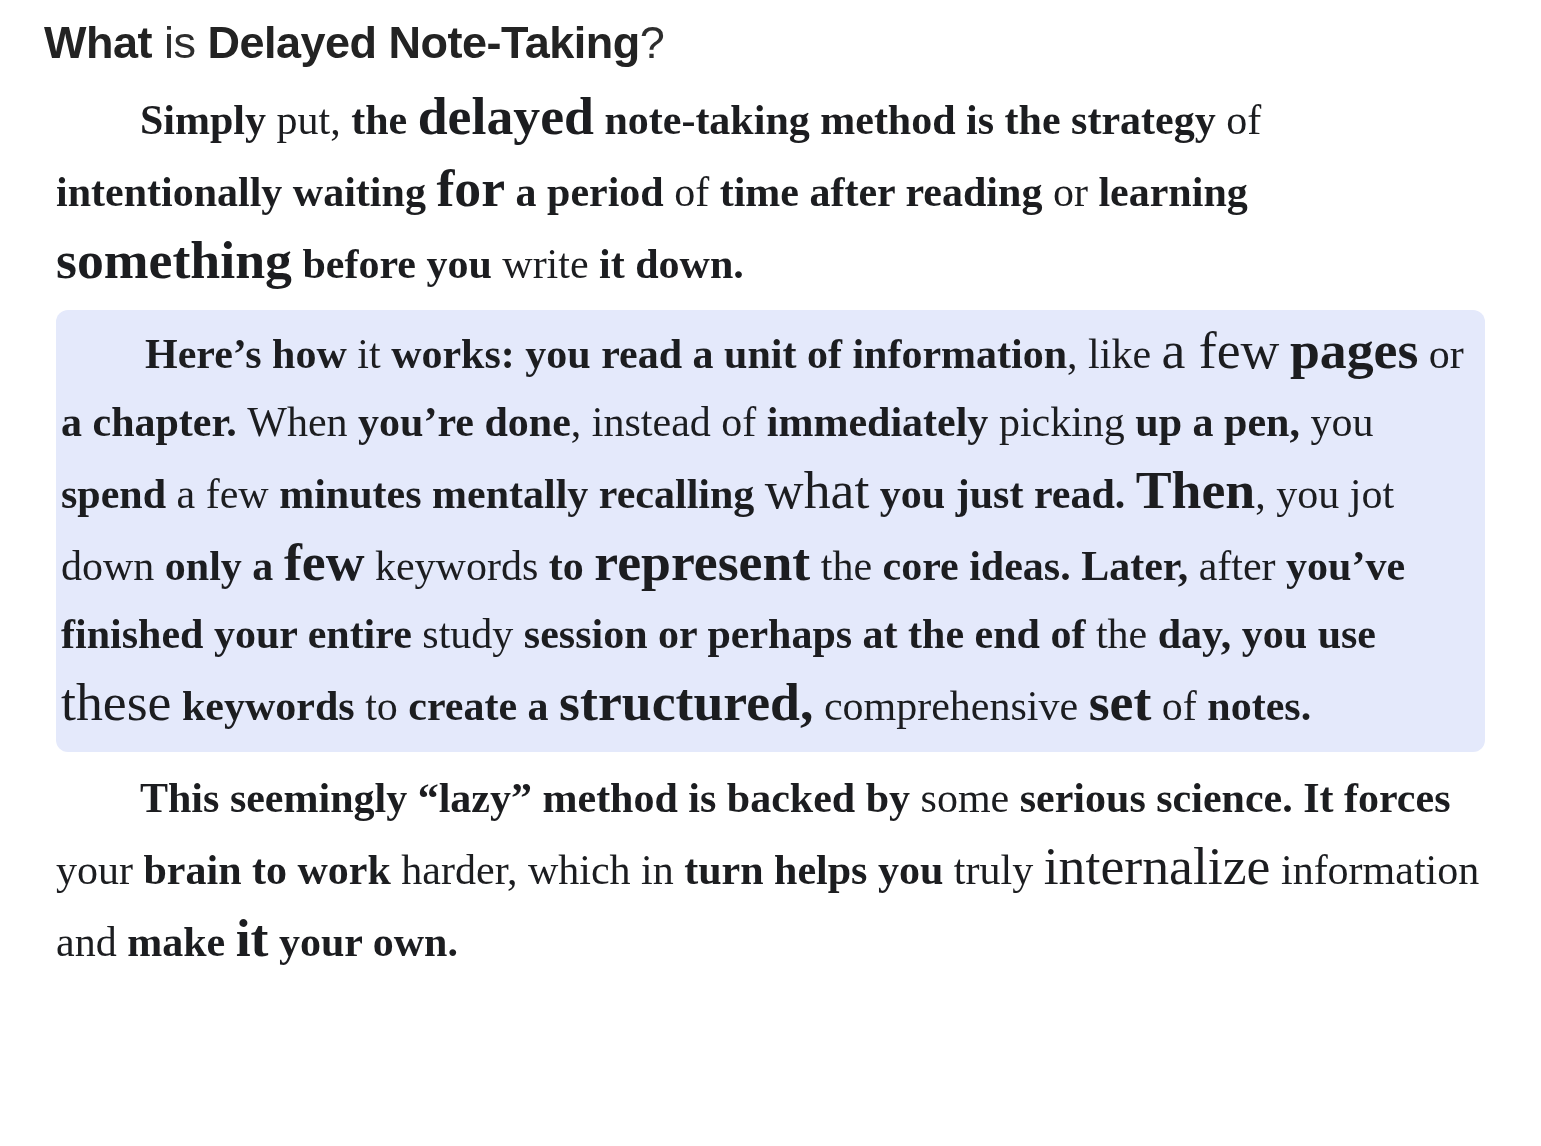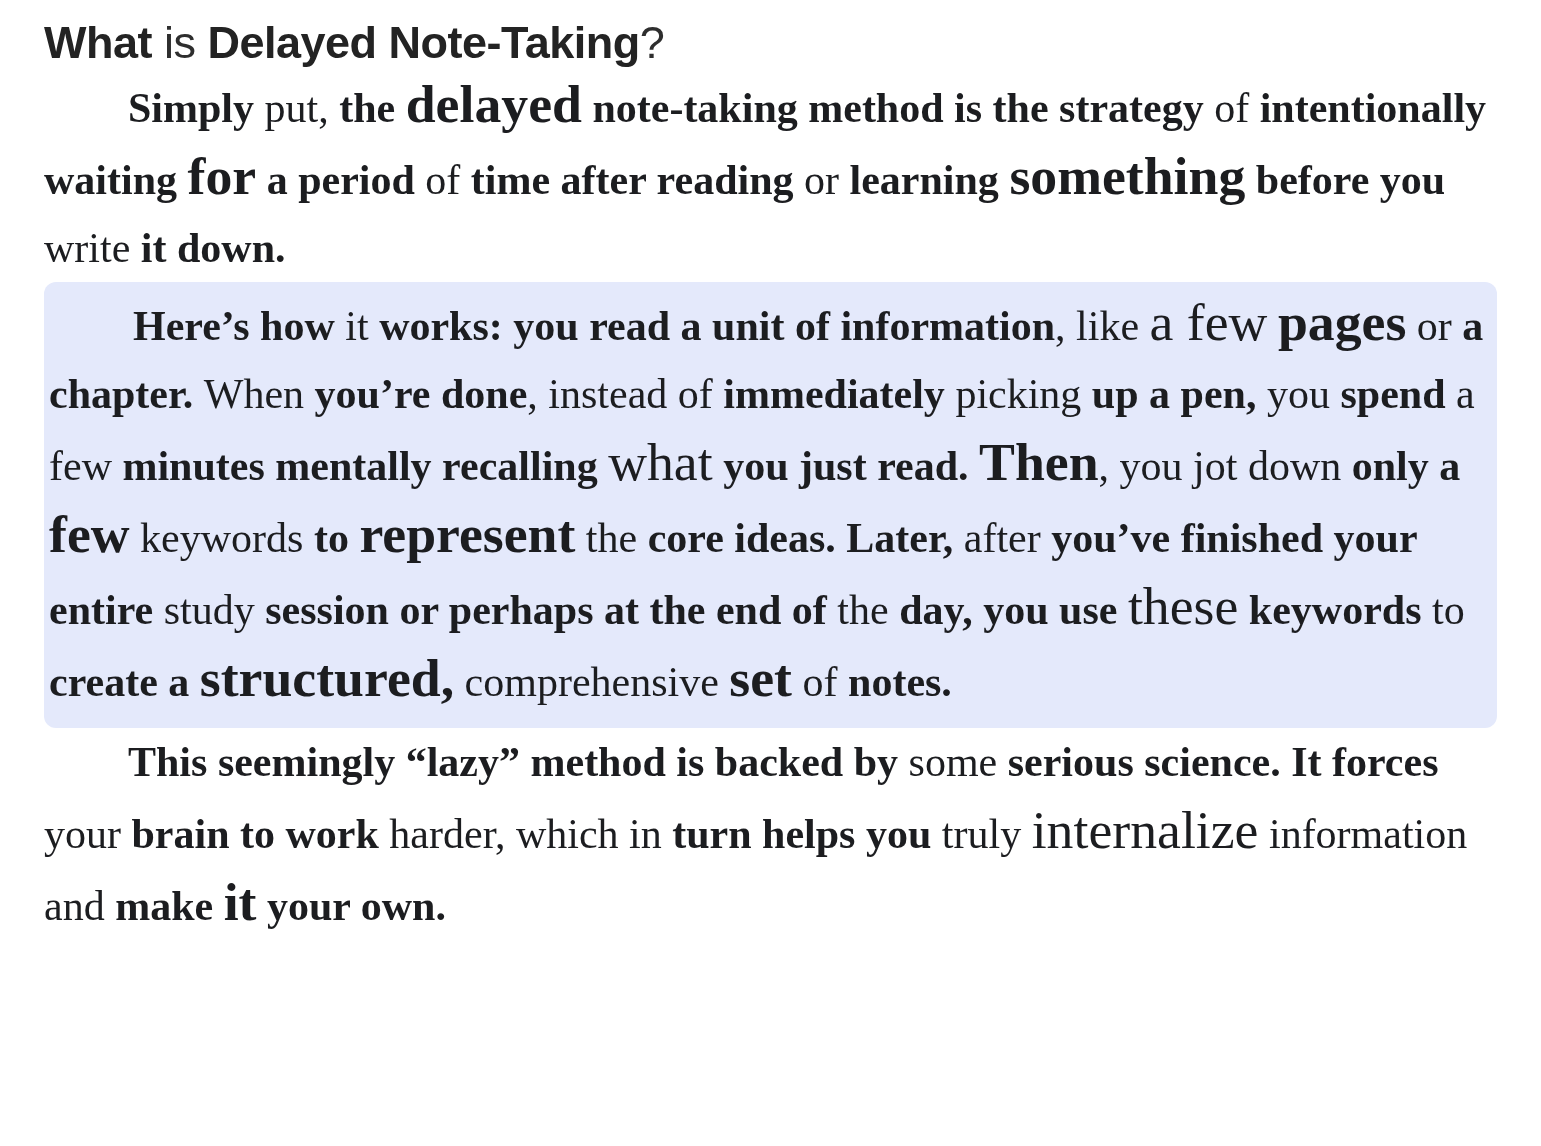--- a/index.html
+++ b/index.html
@@ -22,21 +22,21 @@
     font-weight: 400;
     color: #232323;
     letter-spacing: -0.5px;
   }
   h1.title .run-b { font-weight: 700; }
   h1.title .run-r { font-weight: 400; color: #2e2e2e; }
 
   p.body-para {
     font-size: 42px;
     line-height: 68px;
-    margin: 0;
+    margin: 12px;
     color: #1c1d20;
     text-indent: 84px;
   }
   .para-1 { margin-top: 24px; }
   .para-highlight {
     margin-top: 76px;
     padding: 6px 12px 12px 5px;
     border-radius: 12px;
   }
   .para-3 { margin-top: 68px; }

